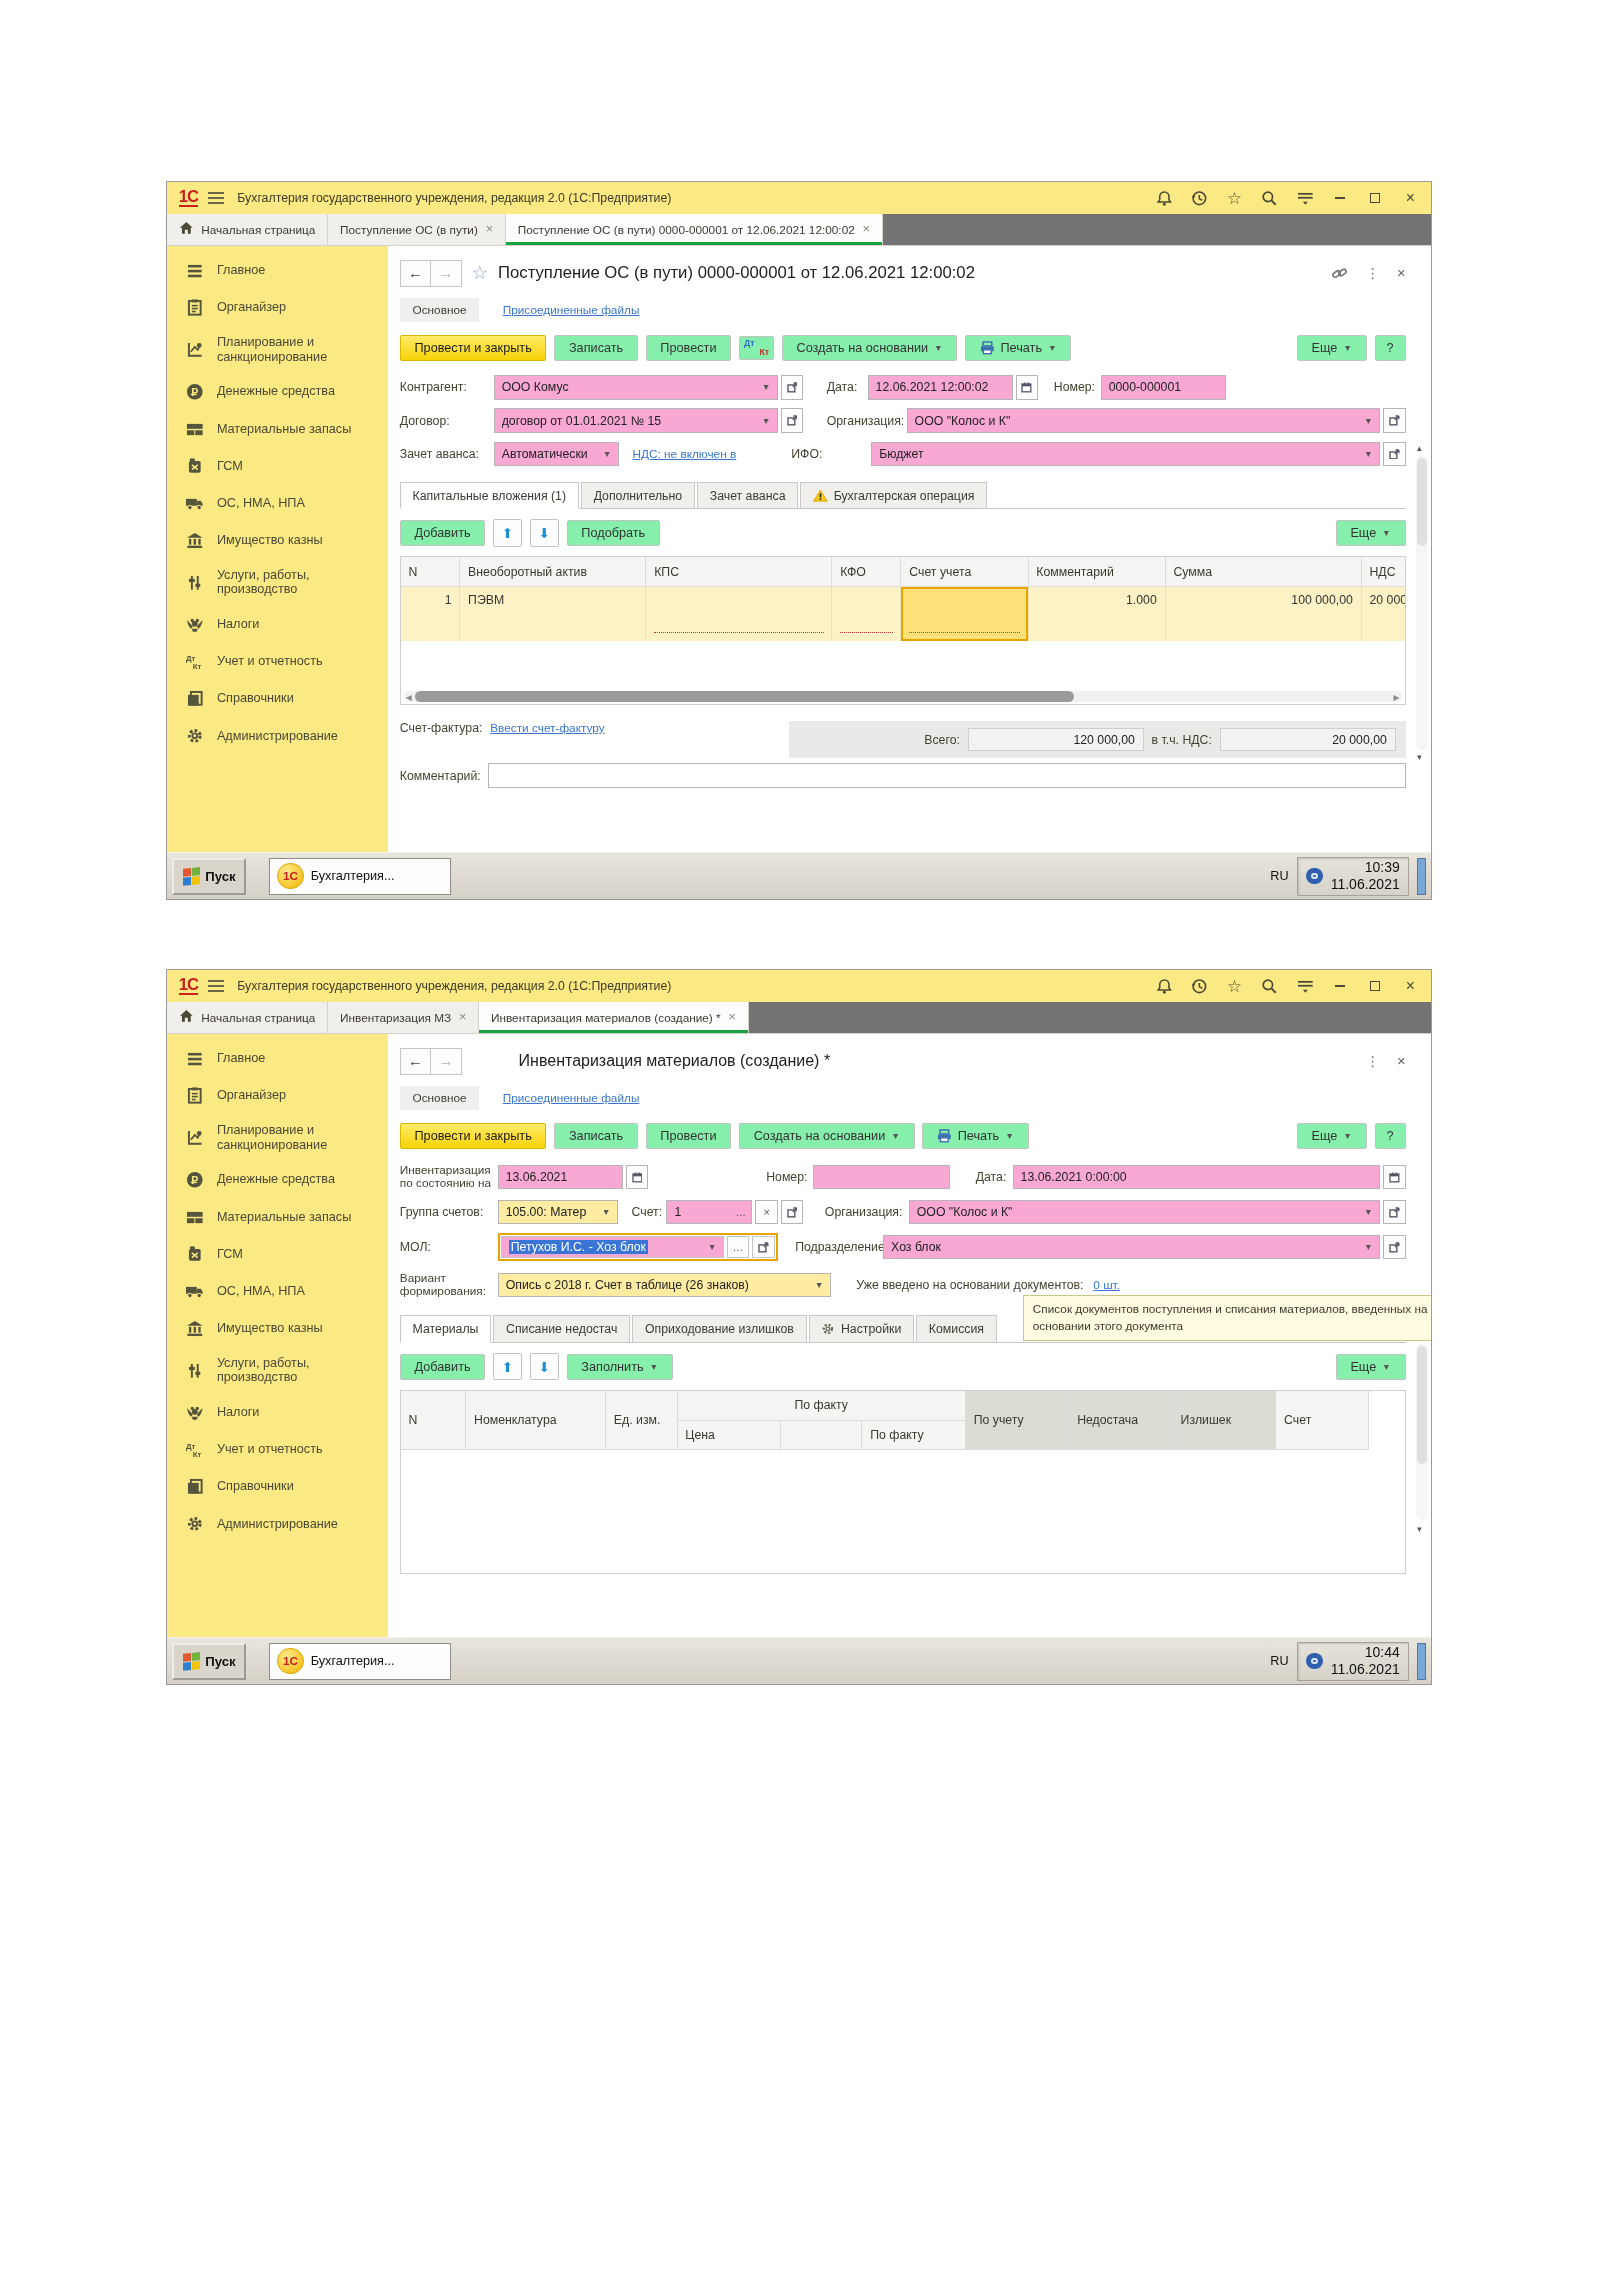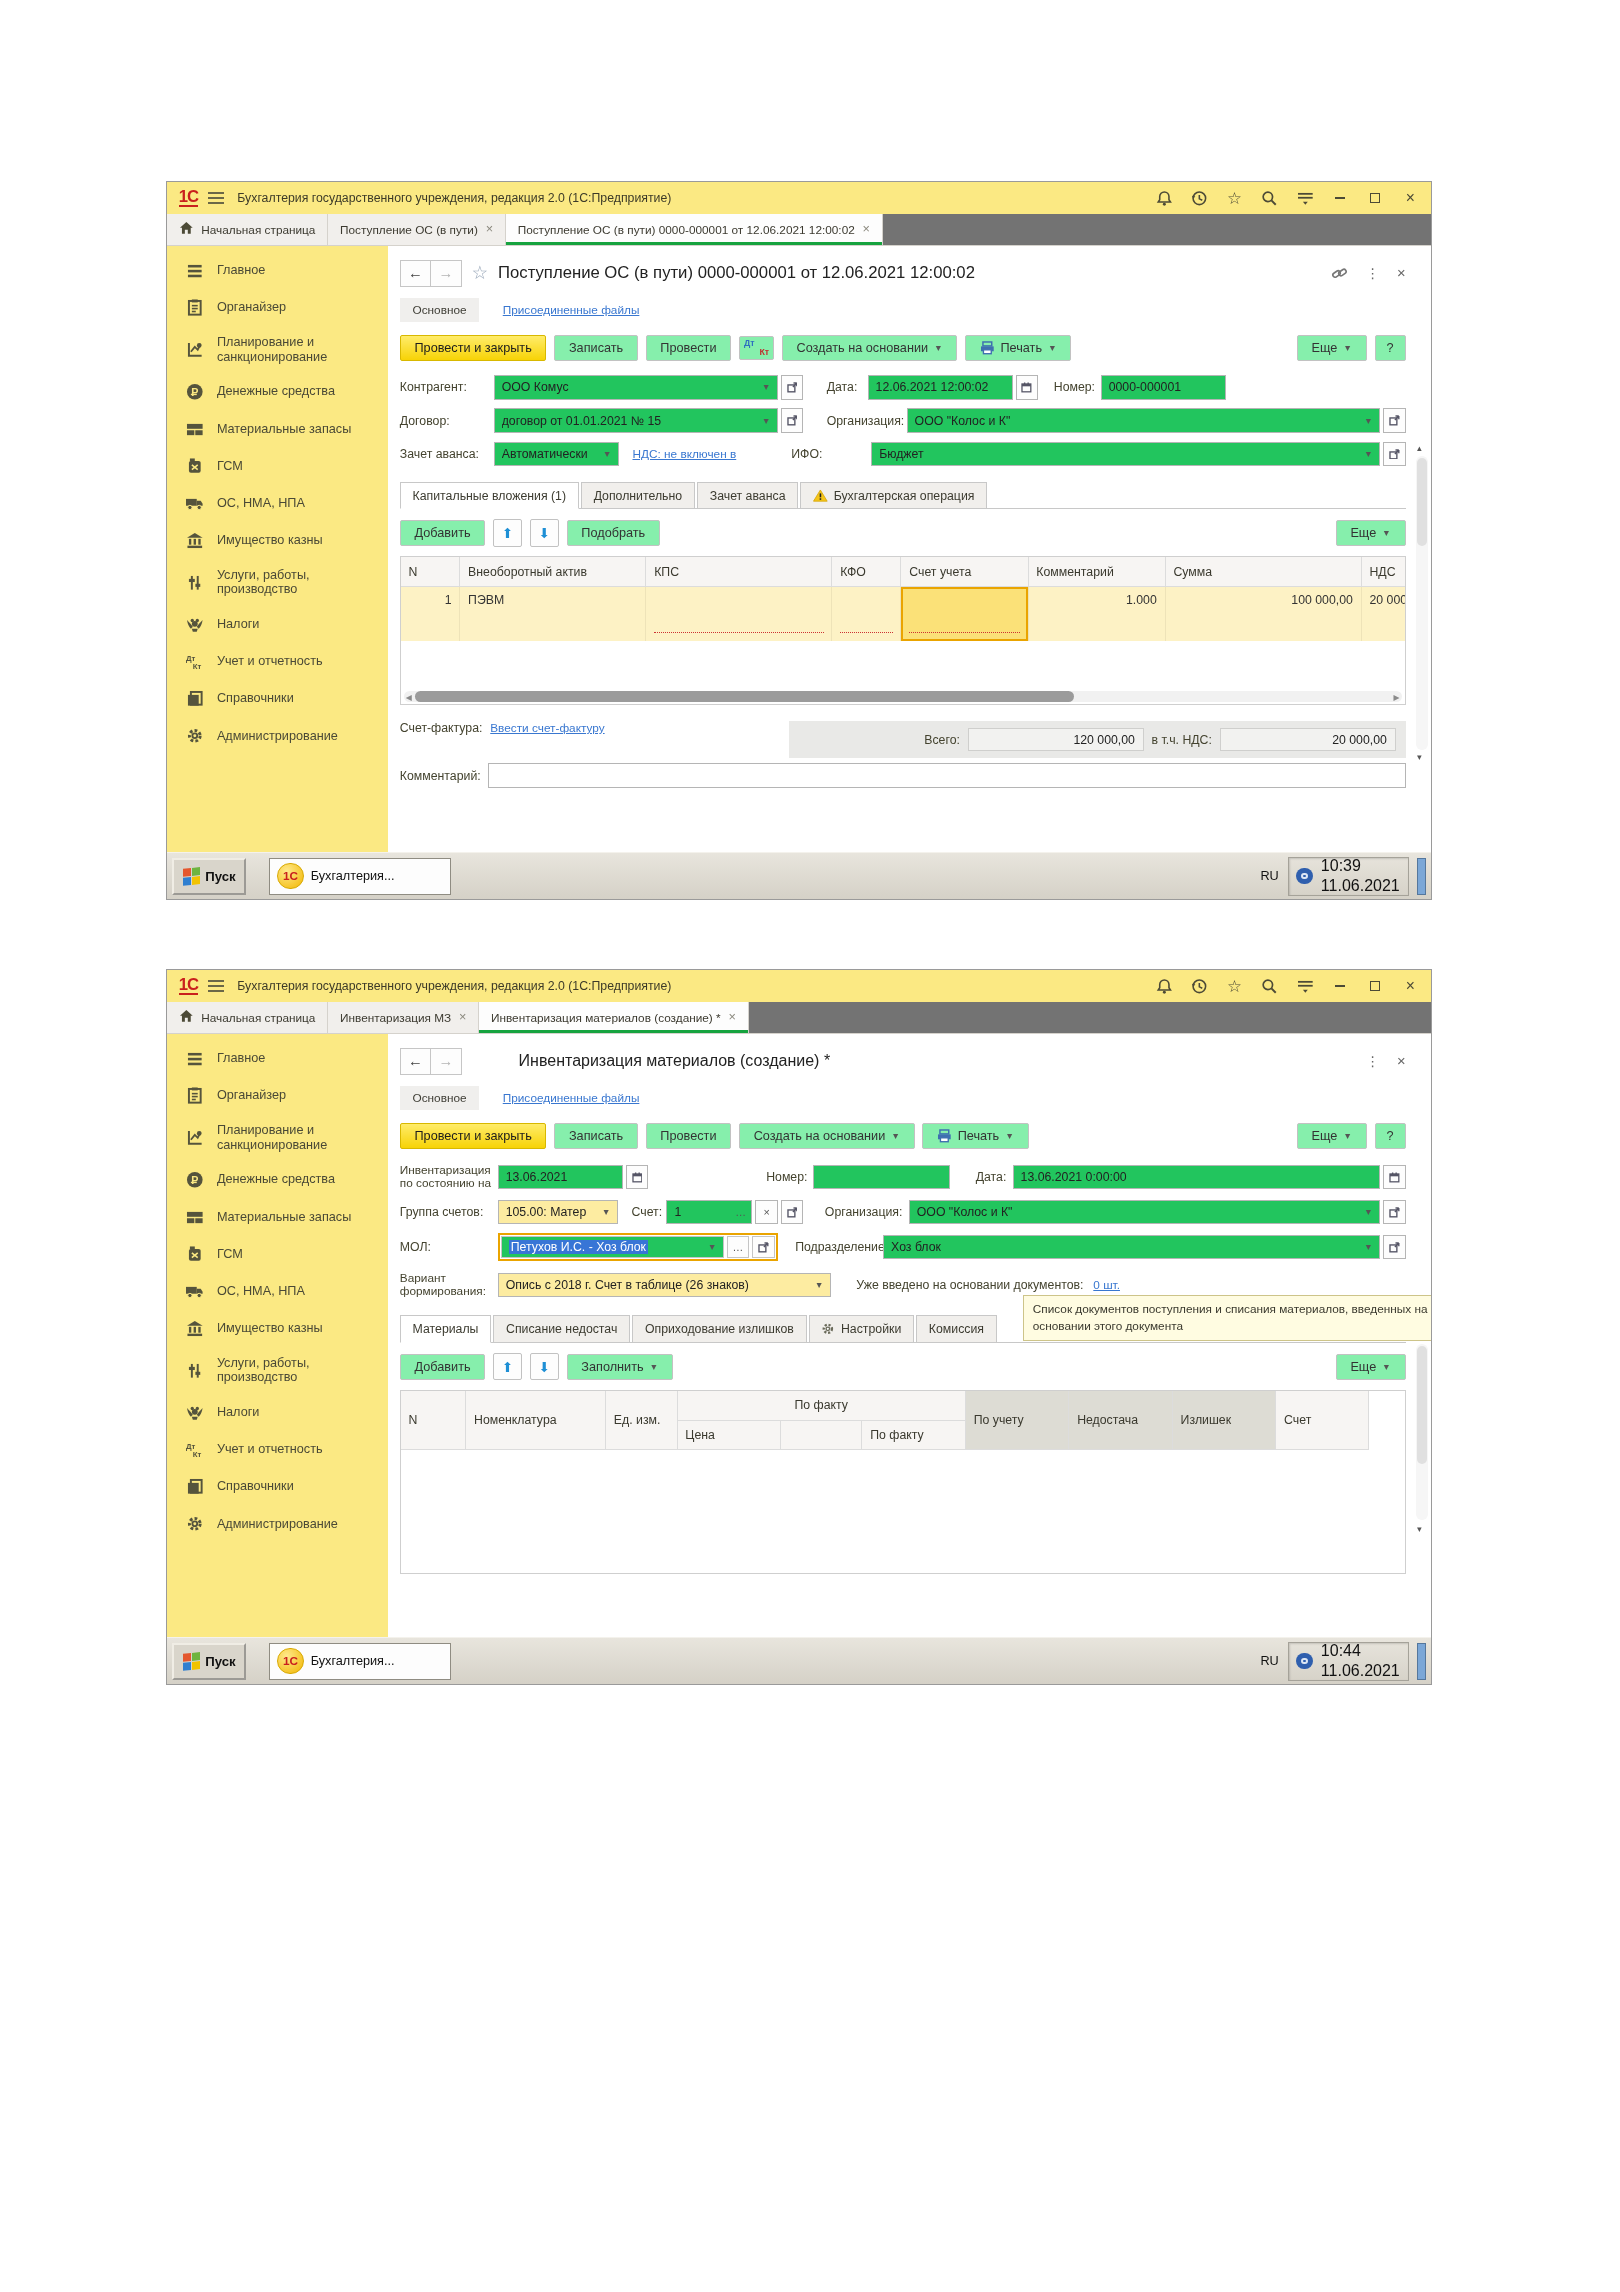--- a/index.html
+++ b/index.html
@@ -63,21 +63,21 @@
   .dtkt .dt{color:#2e6fc0;font-size:8.8px;font-weight:bold;text-align:left}
   .dtkt .kt{color:#c03030;font-size:8.8px;font-weight:bold;text-align:right}
   .spacer{flex:1}
   .btn-help{width:31px;justify-content:center}
 
   
   .frow{display:flex;align-items:center;margin-top:7.8px;height:25.5px;position:relative}
   .frow.first{margin-top:13.7px}
   .lbl{font-size:12.3px;color:#44432f;flex:none}
   .lbl2{font-size:11.8px;color:#44432f;line-height:1.1;flex:none}
-  .fld{display:flex;align-items:center;border:1px solid #b5b5b5;height:24.5px;background:#22c55e;font-size:12.3px;color:#222;padding:0 2px 0 6.9px}
+  .fld{display:flex;align-items:center;border:1px solid #b5b5b5;height:24.5px;background:#f9a8d4;font-size:12.3px;color:#222;padding:0 2px 0 6.9px}
   .fld .cap{flex:1;overflow:hidden;white-space:nowrap}
   .sfx{width:17.6px;flex:none;display:flex;align-items:center;justify-content:center;color:#555;font-size:8.8px;cursor:pointer;height:100%}
   .mini{width:22.5px;height:24.5px;border:1px solid #b5b5b5;margin-left:2.9px;display:inline-flex;align-items:center;justify-content:center;background:#fdfdfd;cursor:pointer;color:#555;flex:none}
   .yfld{background:#fdeca1}
   .focuswrap{display:flex;align-items:center;border:2px solid #eaa400;padding:1px;gap:2.9px}
   .focuswrap .fld,.focuswrap .mini{border-color:#c5c5c5;height:22.5px;margin-left:0}
   .seltext{background:#3875d6;color:#fff;padding:1px 2px}
   .graylbl{font-size:12.3px;color:#44432f}
 
   
@@ -126,21 +126,21 @@
   .winflag{display:grid;grid-template-columns:7.8px 7.8px;grid-template-rows:7.8px 7.8px;gap:1px;transform:skewY(-6deg)}
   .winflag i:nth-child(1){background:#e4572e}.winflag i:nth-child(2){background:#6eb43f}
   .winflag i:nth-child(3){background:#2f7fd0}.winflag i:nth-child(4){background:#f2c300}
   .appbtn{height:37px;width:182px;border:1px solid #8f8c82;background:#fdfdfd;display:flex;align-items:center;gap:6.9px;padding:0 6.9px;font-size:12.7px;color:#111;cursor:pointer}
   .app1c{width:26.5px;height:26.5px;border-radius:50%;background:radial-gradient(circle at 35% 30%,#ffe98c,#f2b600);display:flex;align-items:center;justify-content:center;color:#c9201d;font-weight:bold;font-size:11.8px;border:1px solid #d8a900;flex:none}
   .tray{margin-left:auto;display:flex;align-items:center;gap:8.8px}
   .ru{font-size:12.7px;color:#111}
   .traybox{border:1px solid #a5a299;box-shadow:inset 1px 1px 2px rgba(0,0,0,.15);display:flex;align-items:center;gap:7.8px;padding:2px 7.8px;height:39px}
   .trayicon{width:16.7px;height:16.7px;border-radius:50%;background:#2f5fae;display:flex;align-items:center;justify-content:center}
   .trayicon i{width:6.9px;height:6.9px;border-radius:50%;border:2px solid #dce6f5}
-  .clock{display:flex;flex-direction:column;align-items:flex-start;line-height:1.25;font-size:16px;color:#111}
+  .clock{display:flex;flex-direction:column;align-items:flex-end;line-height:1.25;font-size:14px;color:#111}
   .deskstrip{width:8.8px;height:37px;background:#7ba7d7;border:1px solid #55779c}
 </style>
 </head>
 <body>
 
 <div class="shot" id="shot1">
 
   <div class="titlebar">
     <span class="logo1c">1С</span>
     <span class="hamb">

